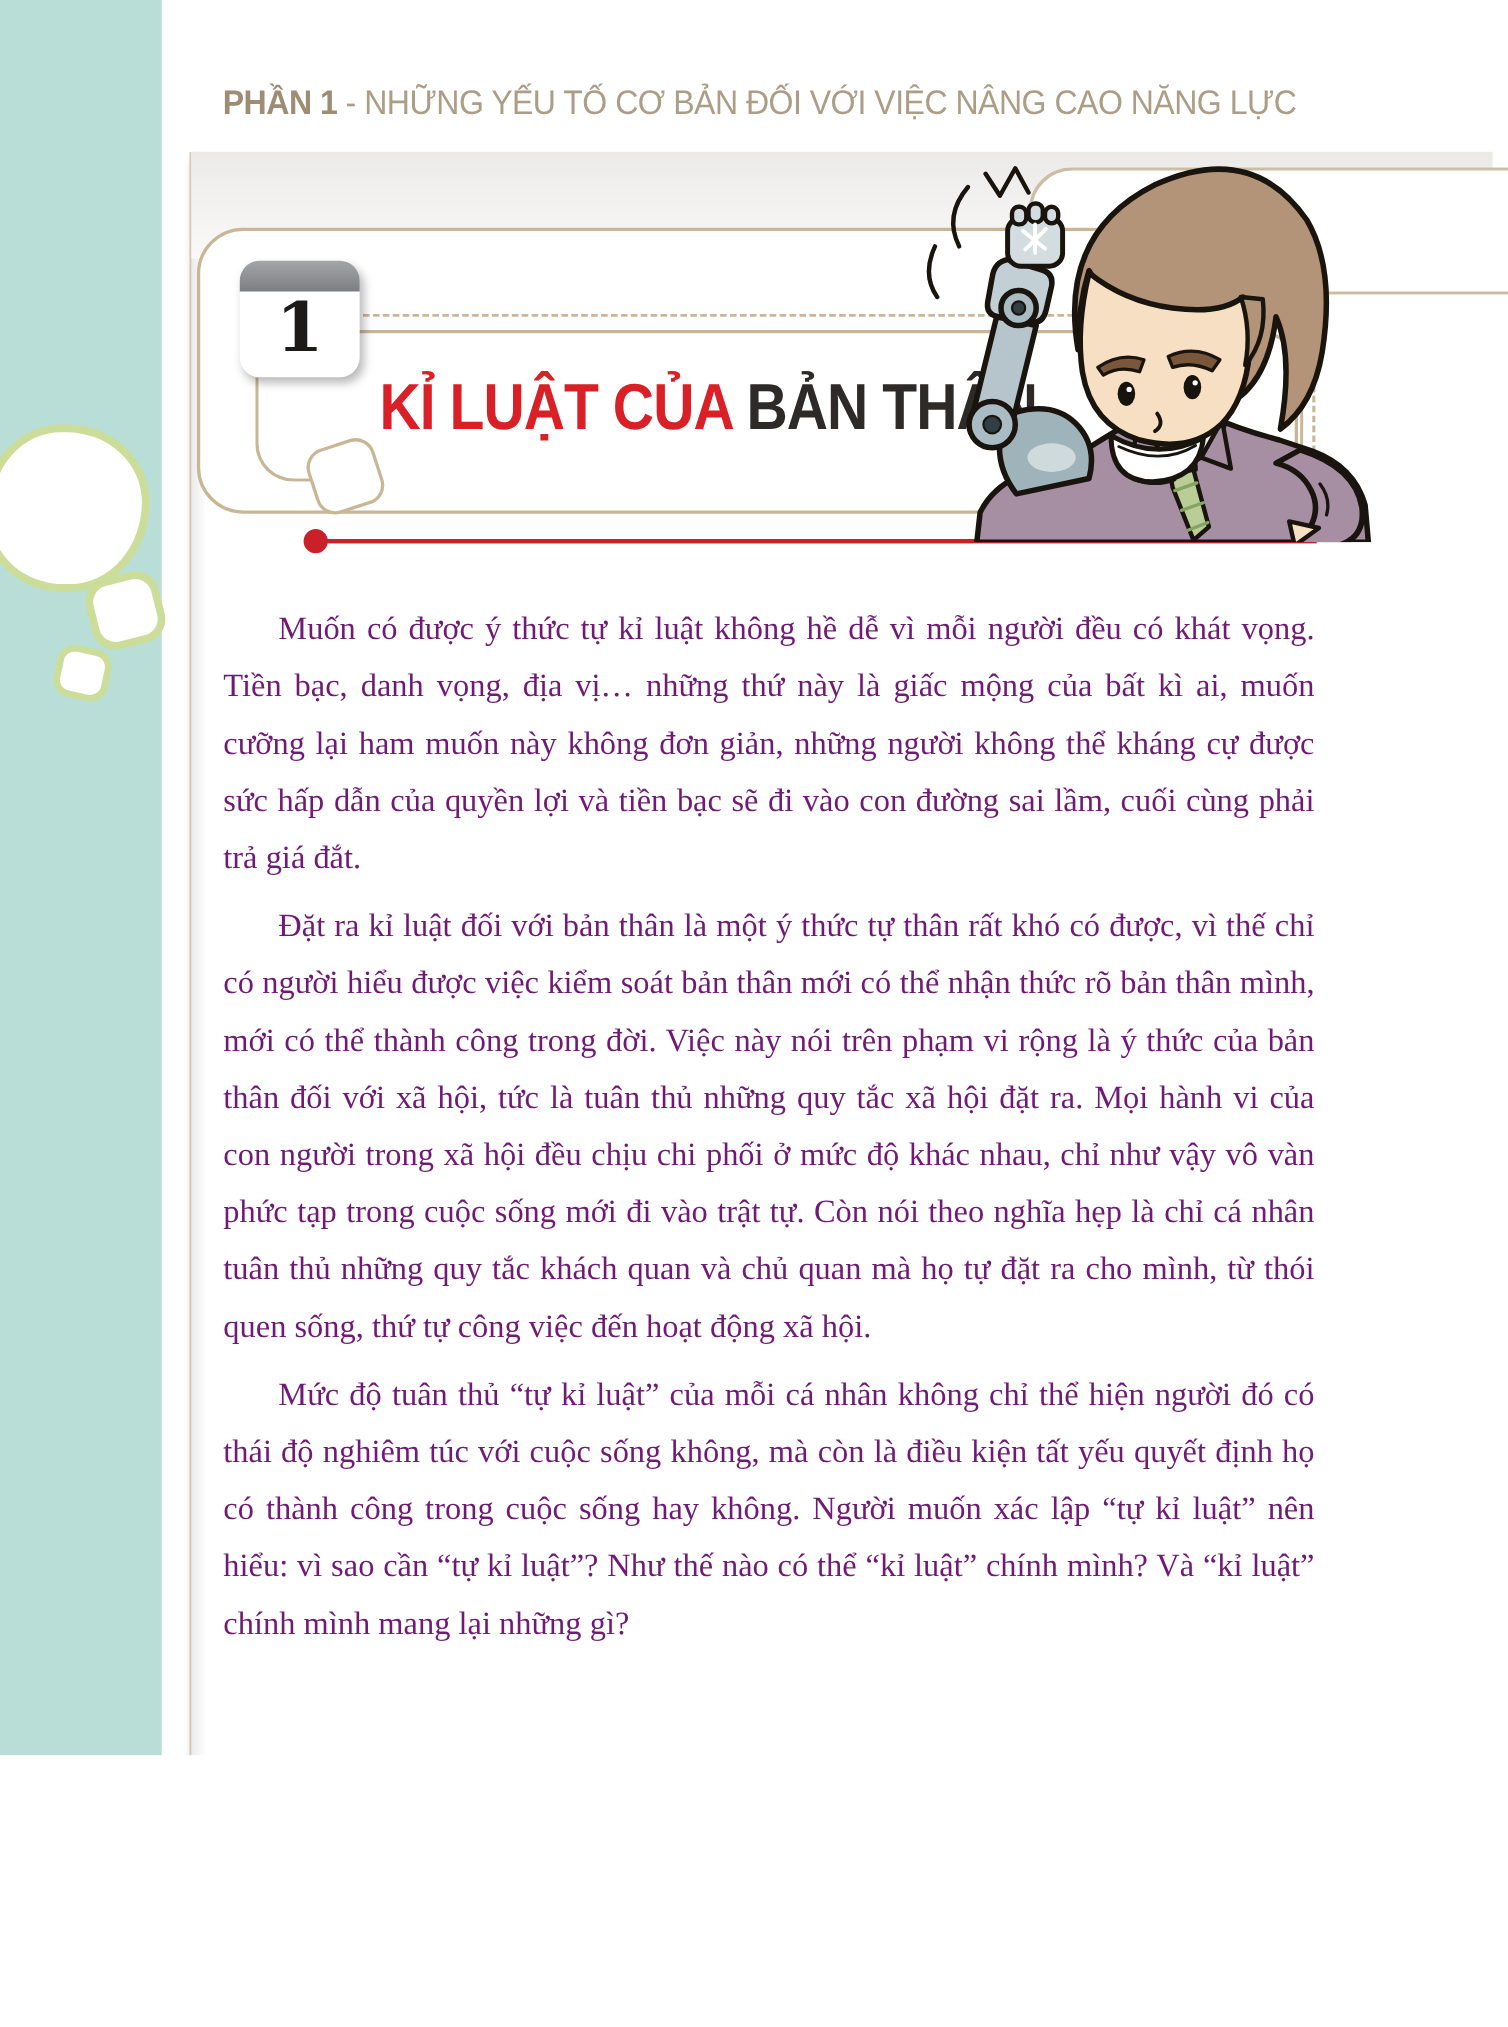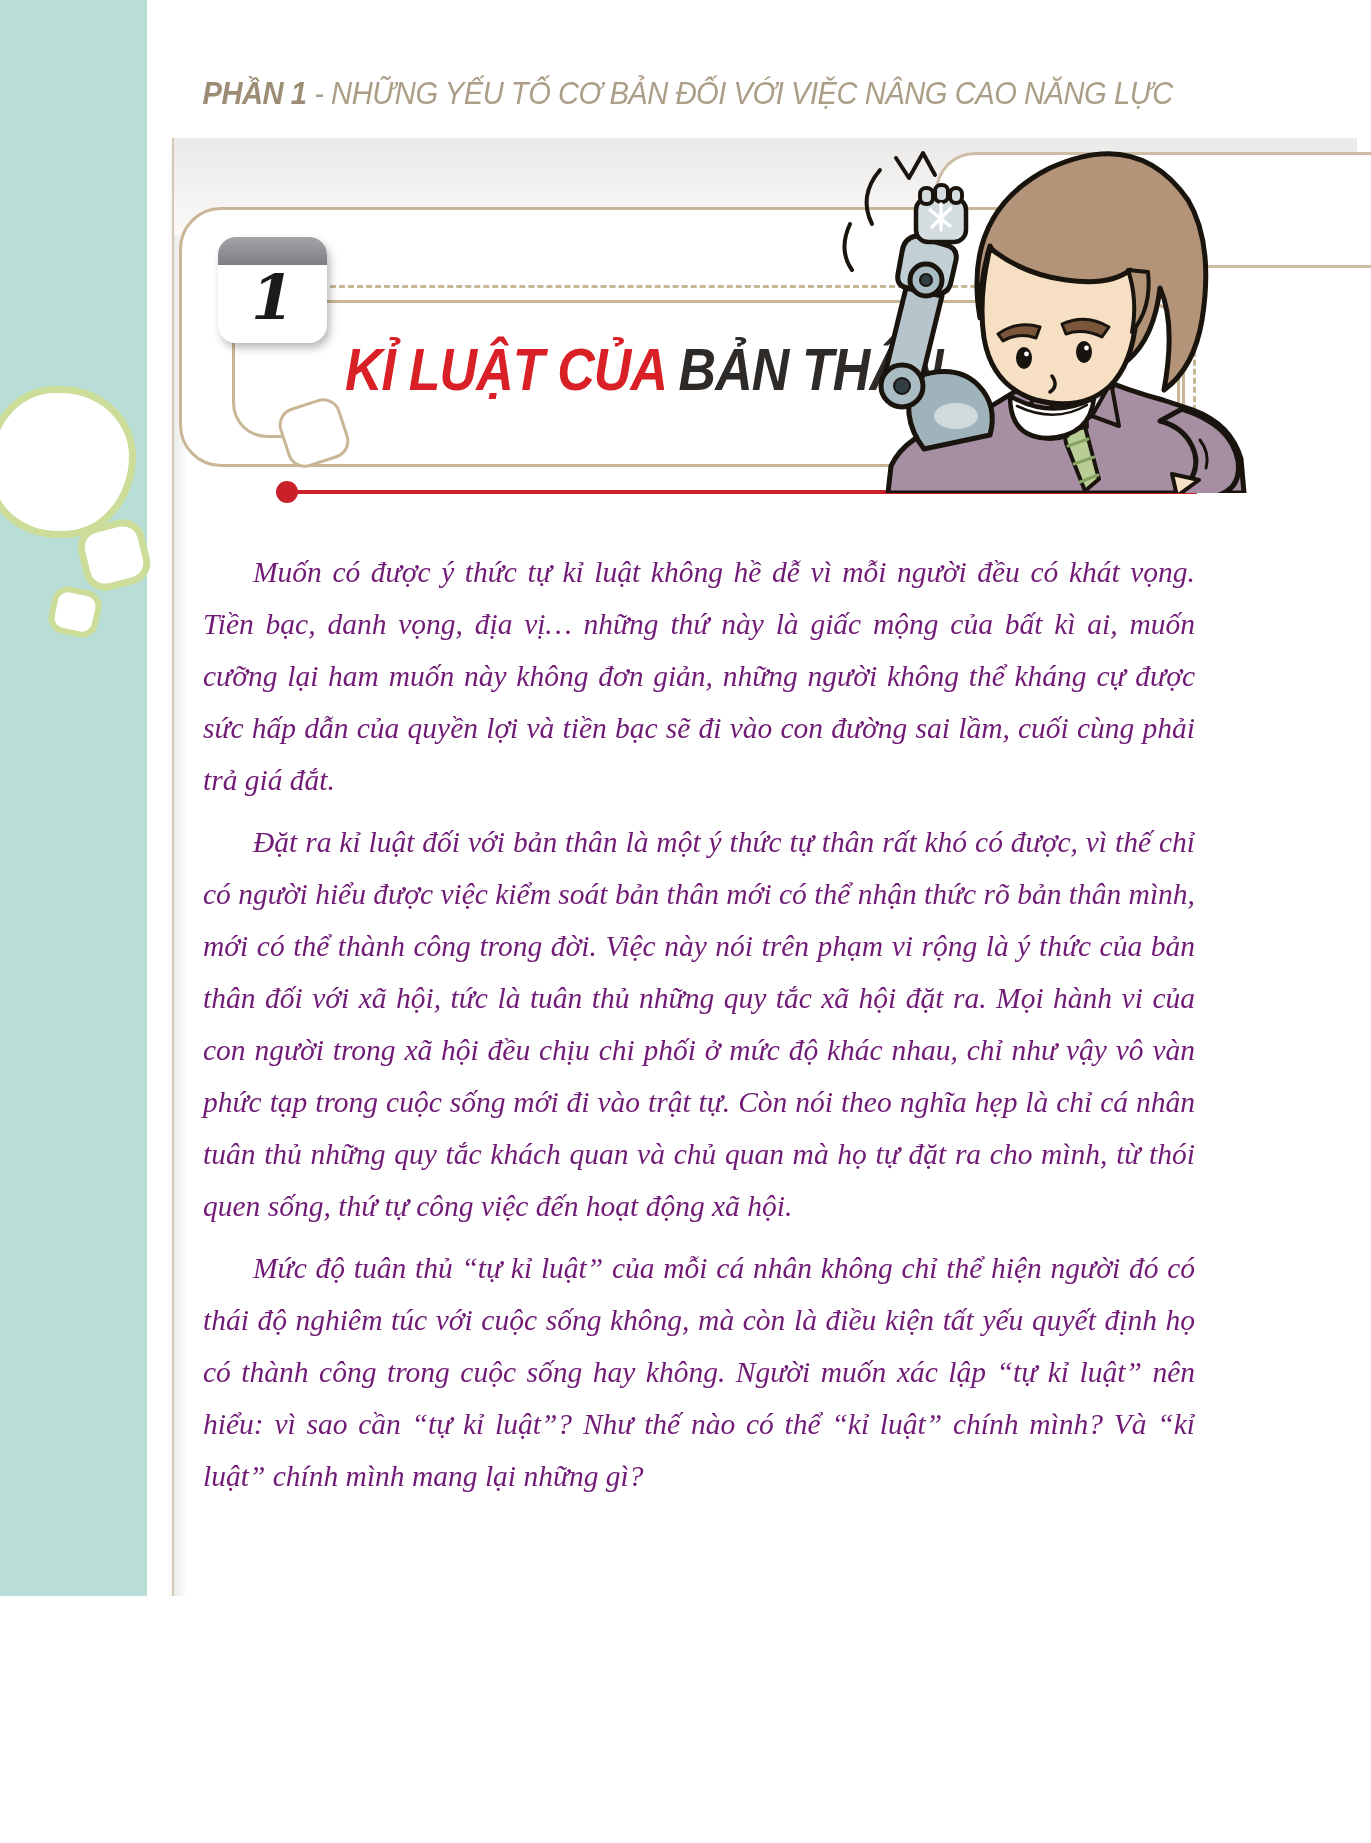--- a/index.html
+++ b/index.html
@@ -1,17 +1,17 @@
 <!DOCTYPE html>
 <html><head>
 <meta charset="utf-8">
 <style>
   html,body{margin:0;padding:0;background:#fff;}
   .page{position:relative;width:1371px;height:1596px;background:#ffffff;overflow:hidden;
-        font-family:"Liberation Sans", sans-serif;font-style:italic;}
+        font-family:"Liberation Sans", sans-serif;}
 
   
   .sidebar{position:absolute;left:0;top:0;width:147px;height:1843px;background:#b9ded7;}
   .bubble{position:absolute;background:#fff;border:7px solid #cbdd99;box-sizing:border-box;}
   .bubble-big{left:-14px;top:386px;width:150px;height:152px;
               border-radius:48% 52% 50% 50%/52% 48% 56% 44%;}
   .bubble-mid{left:80px;top:522px;width:68px;height:66px;border-radius:22px;transform:rotate(-14deg);}
   .bubble-small{left:50px;top:588px;width:50px;height:48px;border-radius:16px;transform:rotate(12deg);border-width:6px;}
   .bottom-bar{position:absolute;left:118px;top:1817px;width:648px;height:26px;background:#b9ded7;}
 

